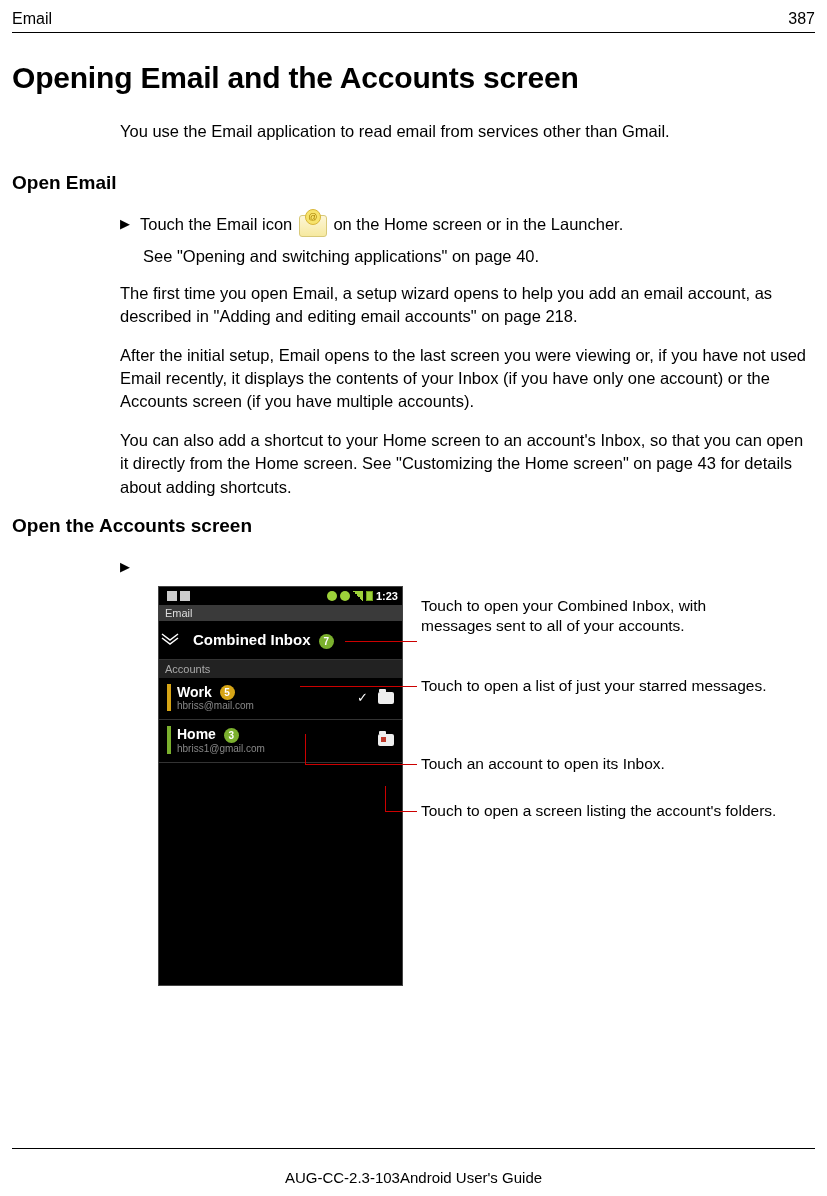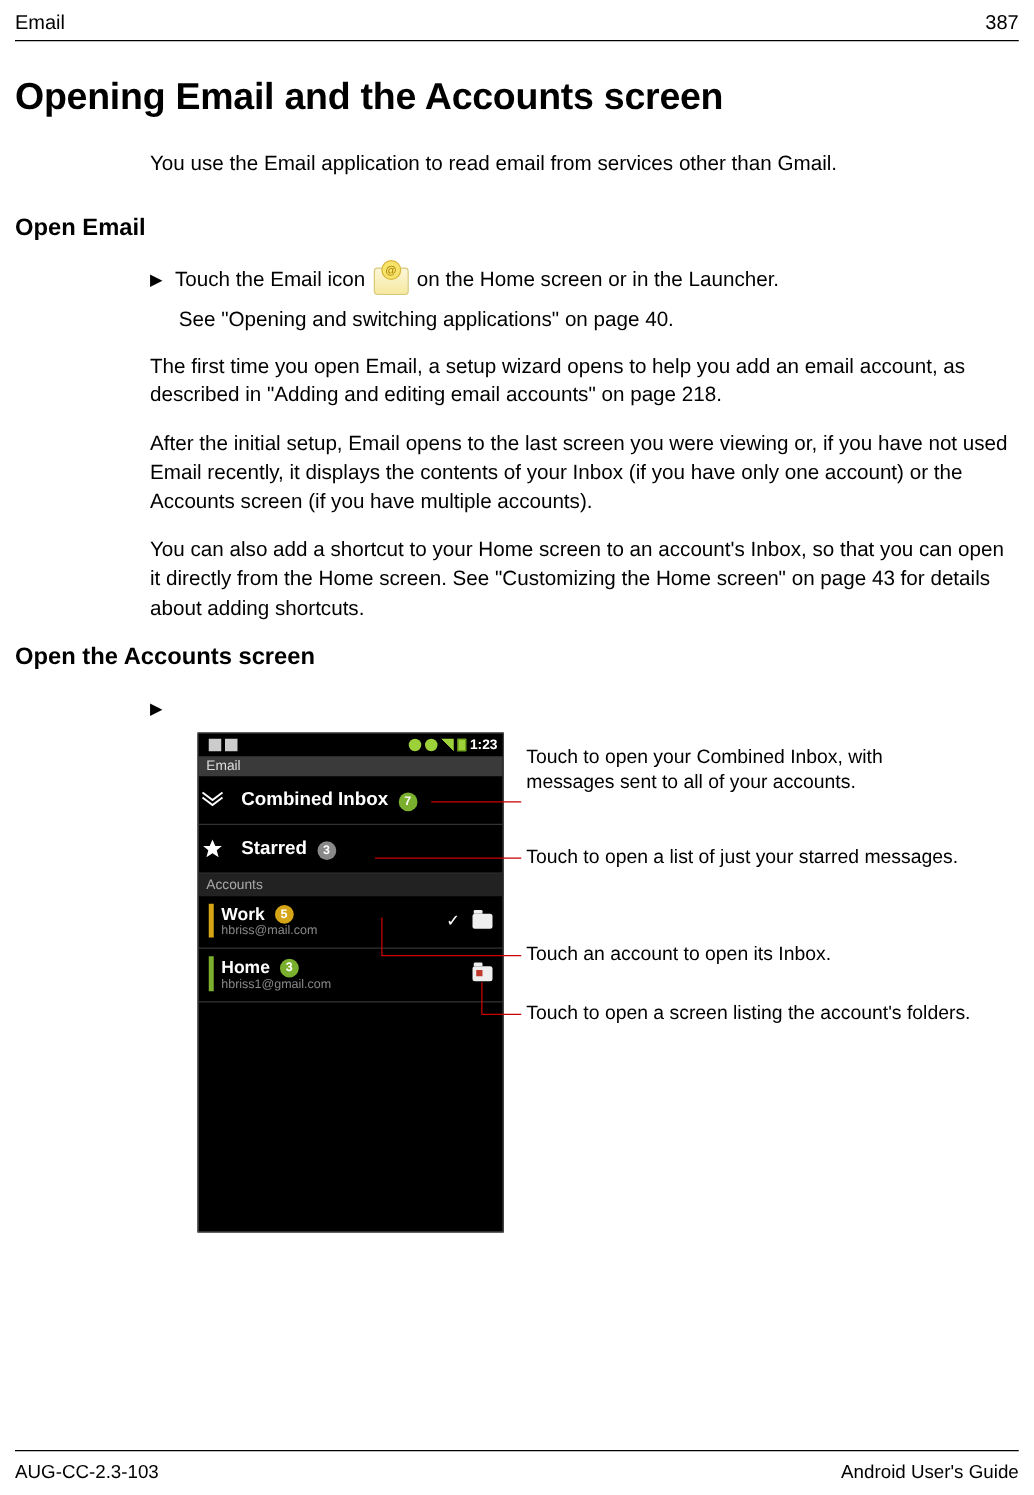--- a/index.html
+++ b/index.html
@@ -231,24 +231,24 @@
     position:absolute;
     height:1px;
     background:#cc0000;
   }
   .footer-bar {
     position: absolute;
     bottom: 10px;
     left: 12px;
     right: 12px;
     display: flex;
-    justify-content: space-between;
+    justify-content: center;
     font-size: 15px;
     border-top: 1px solid #000;
-    padding-top: 8px;
+    padding-top: 20px;
   }
   b { font-weight: bold; }
 </style>
 </head>
 <body>
 
 <div class="header-bar">
   <span>Email</span>
   <span>387</span>
 </div>
@@ -300,31 +300,20 @@
         <svg width="20" height="16" viewBox="0 0 20 16">
             <path d="M2 2 L10 8 L18 2 M2 6 L10 12 L18 6" stroke="#fff" stroke-width="1.5" fill="none"></path>
           </svg>
       </span>
       <span class="label">
         <span>Combined Inbox</span>
         <span class="badge">7</span>
       </span>
     </div>
 
-    <div class="folder-row">
-      <span class="ricon">
-        <svg width="18" height="18" viewBox="0 0 24 24">
-            <path d="M12 2 L15 9 L22 9 L16.5 13.5 L18.5 21 L12 16.8 L5.5 21 L7.5 13.5 L2 9 L9 9 Z" fill="#fff"></path>
-          </svg>
-      </span>
-      <span class="label">
-        <span>Starred</span>
-        <span class="badge gray">3</span>
-      </span>
-    </div>
 
     <div class="section-hdr">Accounts</div>
 
     <div class="acct-row work">
       <span class="stripe"></span>
       <div class="acct-text">
         <div class="acct-name">
           <span>Work</span>
           <span class="badge yellow" style="vertical-align:middle;">5</span>
         </div>

